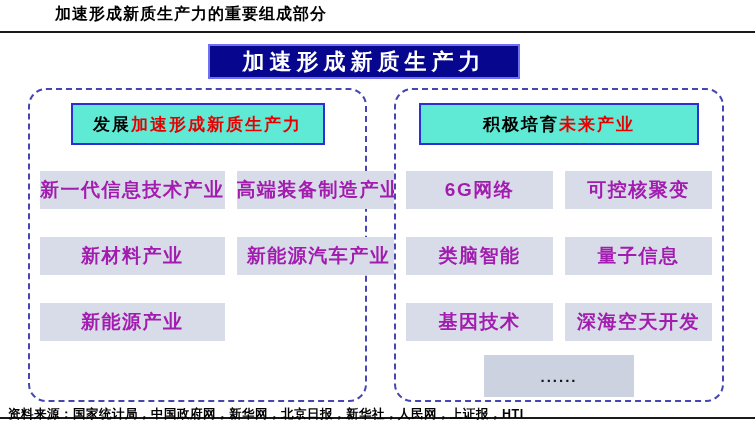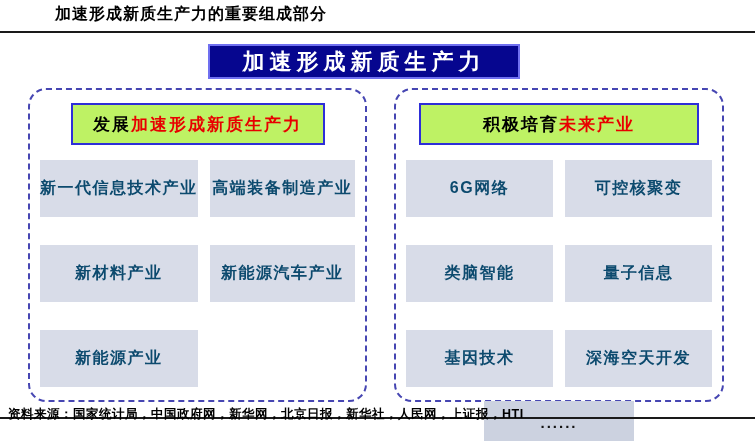--- a/index.html
+++ b/index.html
@@ -45,52 +45,52 @@
     position: absolute;
     top: 88px;
     height: 314px;
     border: 2.5px dashed #4646b2;
     border-radius: 18px;
     background: #ffffff;
   }
   .panel-left  { left: 28px;  width: 339px; }
   .panel-right { left: 394px; width: 330px; }
   .panel-header {
-    margin: 13px auto 2px auto;
+    margin: 13px auto 13px auto;
     height: 42px;
-    background: #bef264;
+    background: #5eead4;
     border: 2px solid #2e2ed8;
     display: flex;
     align-items: center;
     justify-content: center;
     font-size: 17px;
     font-weight: bold;
     letter-spacing: 2px;
     white-space: nowrap;
   }
   .panel-left  .panel-header { width: 254px; }
   .panel-right .panel-header { width: 280px; }
   .red-part { color: #e80000; }
   .items {
     display: grid;
     grid-template-columns: 1fr 1fr;
     column-gap: 12px;
     row-gap: 28px;
     padding: 13px 10px 0 10px;
   }
   .item {
-    height: 57px;
+    height: 38px;
     background: #d8dce8;
     display: flex;
     align-items: center;
     justify-content: center;
-    font-size: 16px;
+    font-size: 19px;
     font-weight: bold;
     letter-spacing: 1.5px;
-    color: #0c4a6e;
+    color: #a21caf;
     white-space: nowrap;
   }
   .more-box {
     width: 150px; height: 42px;
     margin: 14px auto 0 auto;
     background: #ccd2e0;
     display: flex;
     align-items: center;
     justify-content: center;
     font-size: 15px;

